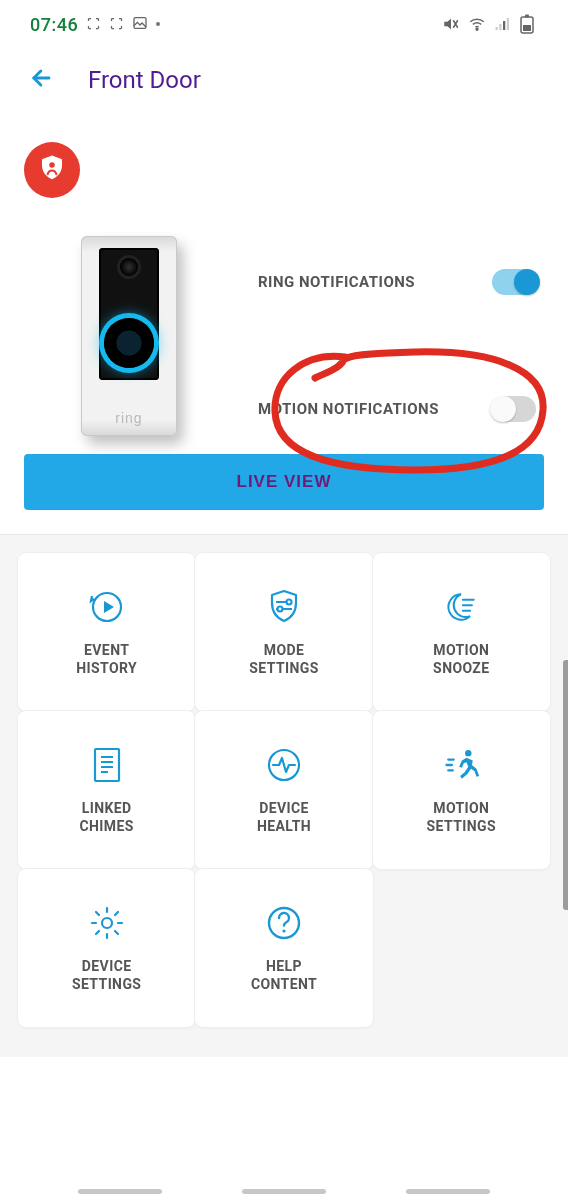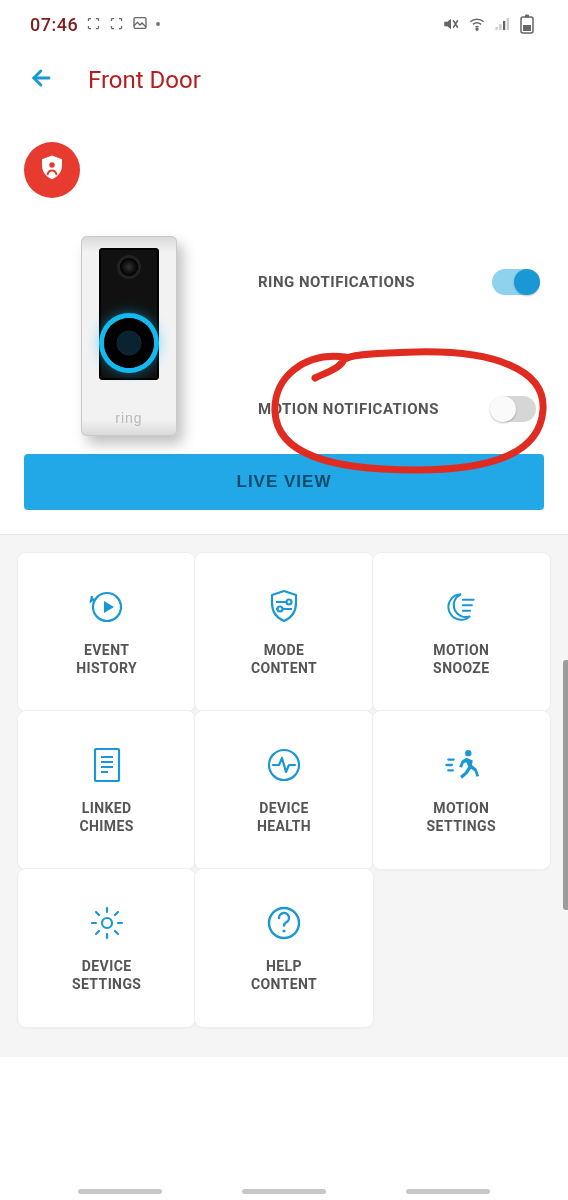--- a/index.html
+++ b/index.html
@@ -18,33 +18,33 @@
     font-family:"Segoe UI", Roboto, Helvetica, Arial, sans-serif;
     background:var(--bg); color:var(--text-dark);
     position:relative; overflow:hidden;
   }
 
   
   .status-bar {
     height:48px; display:flex; align-items:center;
     justify-content:space-between; padding:0 34px 0 30px;
     font-size:18px; font-weight:500; letter-spacing:.5px;
-    color:#7f1d1d;
+    color:#15803d;
   }
   .status-left, .status-right { display:flex; align-items:center; gap:8px; }
   .status-left .dot { width:4px; height:4px; border-radius:50%; background:#777; }
   .status-icons svg { display:block; }
 
   
   .app-header {
     display:flex; align-items:center; height:64px;
     padding:0 24px; gap:28px;
   }
   .back-btn { width:36px; height:36px; display:flex; align-items:center; justify-content:center; cursor:pointer; }
-  .page-title { font-size:24px; font-weight:400; color:#b91c1c; }
+  .page-title { font-size:24px; font-weight:400; color:#4c1d95; }
 
   
   .device-section {
     padding:30px 24px 10px 24px;
     position:relative;
   }
   .badge-row { display:flex; align-items:flex-start; }
   .shield-badge {
     width:56px; height:56px; border-radius:50%; background:#e63b2e;
     display:flex; align-items:center; justify-content:center;
@@ -114,21 +114,21 @@
   
   .annotation {
     position:absolute; pointer-events:none;
     left:265px; top:230px; width:285px; height:140px;
   }
 
   
   .live-view-wrap { padding:8px 24px 24px 24px; }
   .live-view {
     width:100%; height:56px; border:none; border-radius:4px;
-    background:var(--ring-blue-light); color:#0c4a6e;
+    background:var(--ring-blue-light); color:#701a75;
     font-size:17px; font-weight:700; letter-spacing:1px;
     cursor:pointer;
   }
 
   
   .sep { height:1px; background:var(--border-grey); }
   .card-area {
     background:var(--bg-card-area);
     padding:18px 18px 30px 18px;
   }
@@ -307,21 +307,21 @@
     <div class="card">
       <span class="icon">
         <svg width="40" height="40" viewBox="0 0 40 40" fill="none" stroke="#1998d5" stroke-width="2.2" stroke-linejoin="round">
             <path d="M20 4l12 4v8c0 9-5 15-12 18-7-3-12-9-12-18V8l12-4z"></path>
             <path d="M12 15h16M12 22h16"></path>
             <circle cx="25" cy="15" r="2.5" fill="#fff"></circle>
             <circle cx="16" cy="22" r="2.5" fill="#fff"></circle>
           </svg>
       </span>
       <span class="label">MODE
-CONTENT</span>
+SETTINGS</span>
     </div>
 
     <div class="card">
       <span class="icon">
         <svg width="44" height="40" viewBox="0 0 44 40" fill="none" stroke="#1998d5" stroke-width="2.2" stroke-linecap="round">
             <path d="M22 6a14 14 0 1 0 10 24 12 12 0 0 1-10-24z"></path>
             <path d="M24 12h12M24 18h10M24 24h8"></path>
           </svg>
       </span>
       <span class="label">MOTION

